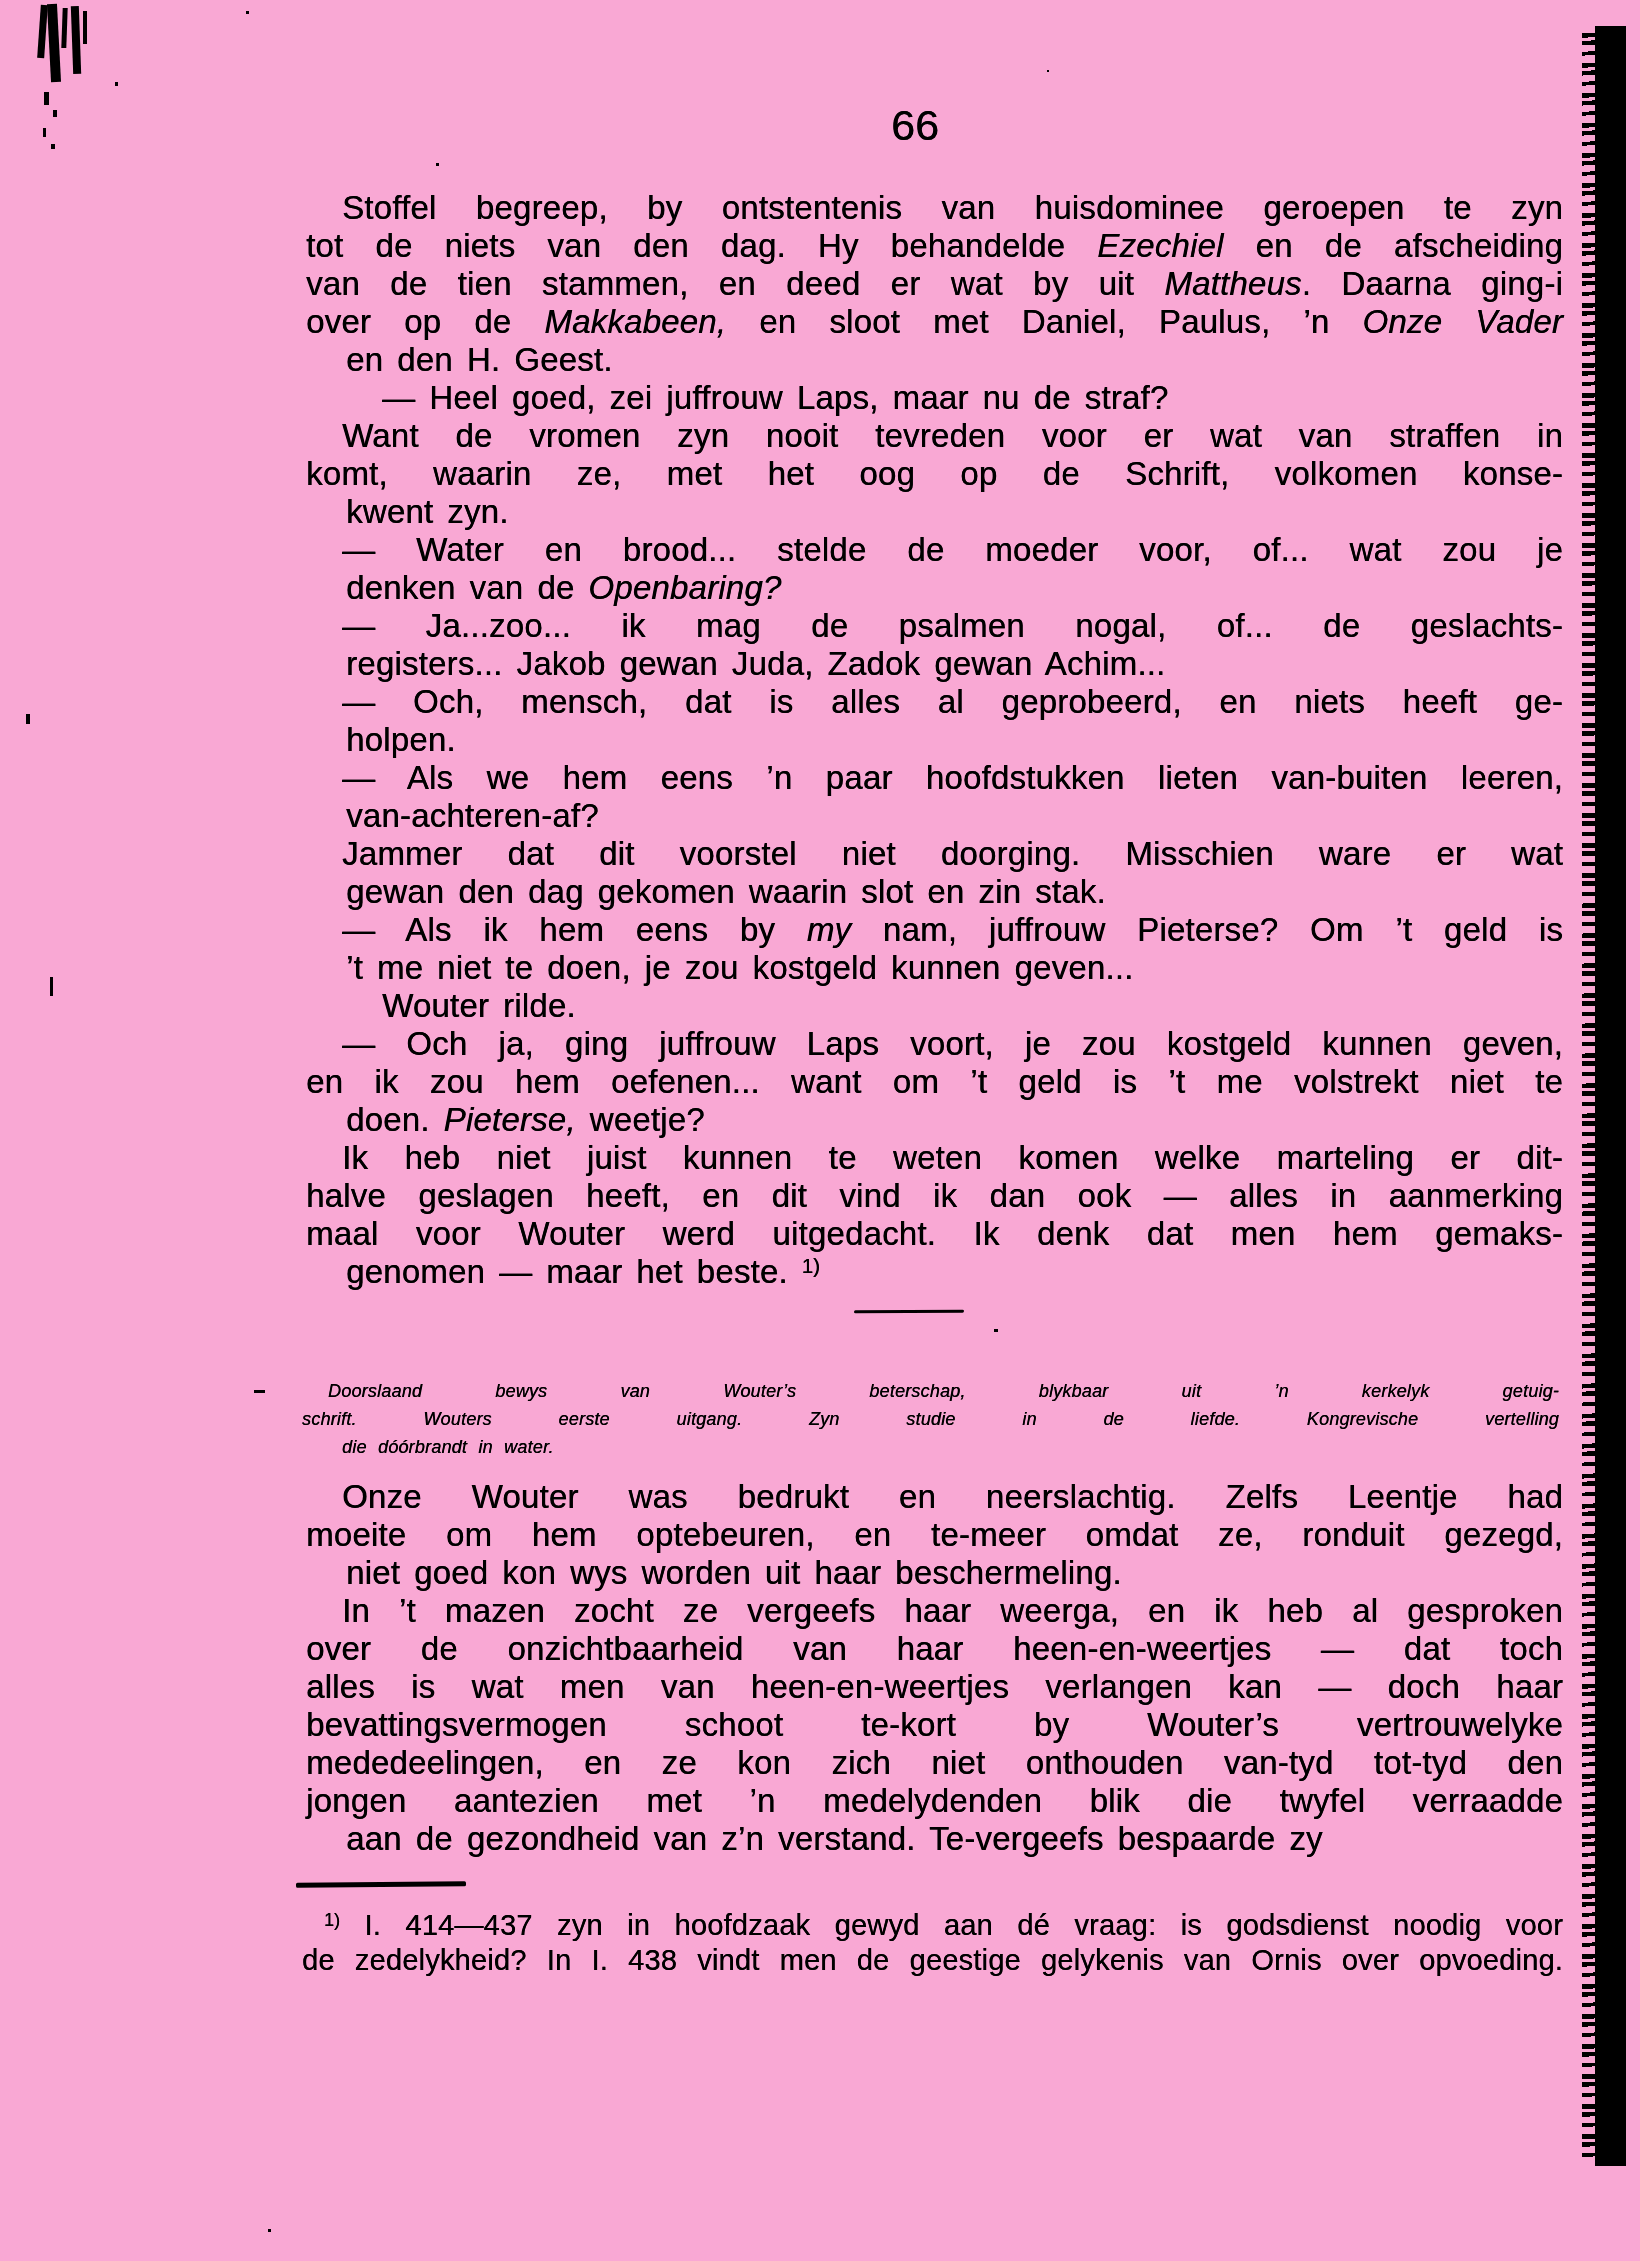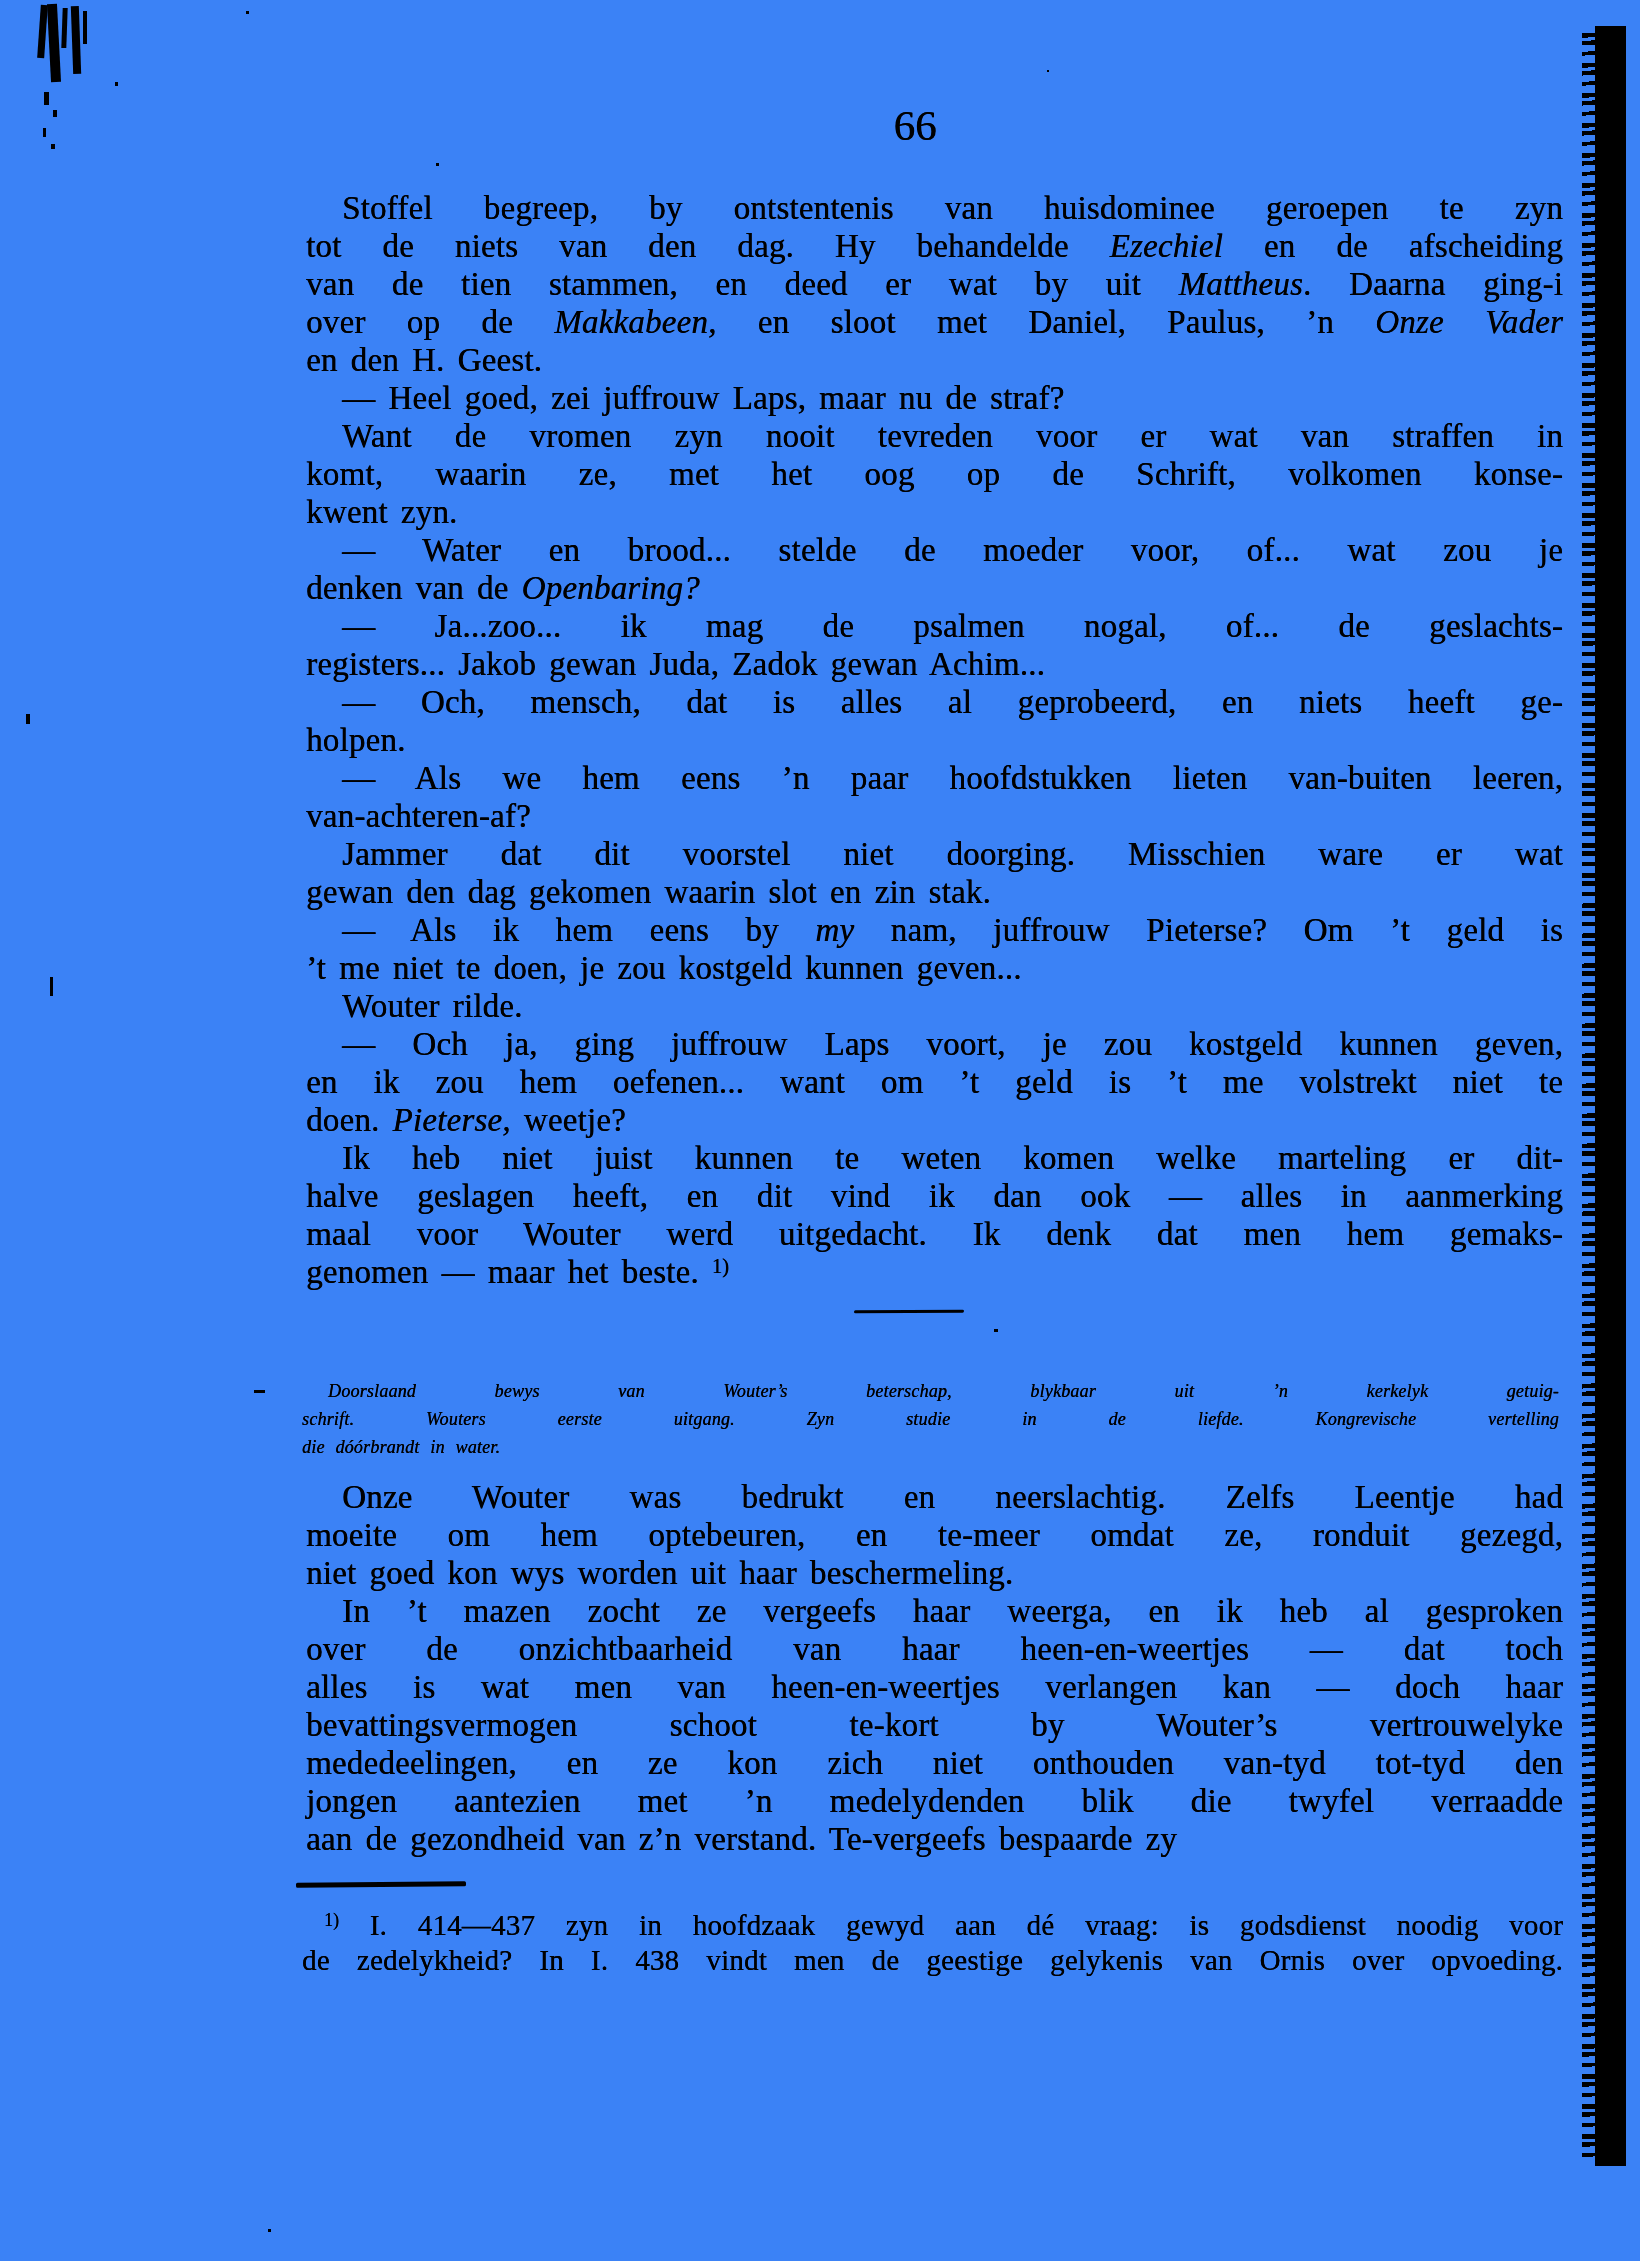--- a/index.html
+++ b/index.html
@@ -1,21 +1,21 @@
 <!DOCTYPE html>
 <html style="font-size:12.5px"><head>
 <meta charset="utf-8">
 <style>
   html,body{margin:0;padding:0;background:#e8e8e8;}
   .page{
     position:relative;
     width:1640px;height:2261px;
-    background:#3b82f6;
+    background:#f9a8d4;
     overflow:hidden;
-    font-family:Liberation Serif, serif;
+    font-family:Liberation Sans, sans-serif;
     color:#000;
   }
   
   .textcol{position:absolute;}
   .body-text{
     font-size:33px;
     line-height:38px;
     word-spacing:0.14em;
     letter-spacing:0.2px;
     text-shadow:0.4px 0 0 #000;
@@ -31,21 +31,21 @@
     text-shadow:0.3px 0 0 #000;
   }
   #footnote{
     left:302px;top:1910px;width:1261px;
     font-size:29px;line-height:31px;
     word-spacing:0.12em;
     letter-spacing:0.2px;
     text-shadow:0.3px 0 0 #000;
   }
   .line{text-align:justify;text-align-last:justify;white-space:normal;}
-  .line.last{text-align:right;text-align-last:left;}
+  .line.last{text-align:right;text-align-last:left;margin-left:40px;}
   .line.indent{text-indent:36px;}
   #heading .line.indent{text-indent:26px;}
   #footnote .line.indent{text-indent:22px;}
   em{font-style:italic;}
   sup{font-size:0.62em;vertical-align:baseline;position:relative;top:-0.5em;letter-spacing:0;}
   
   .pagenum{
     position:absolute;left:856px;top:104px;width:118px;
     text-align:center;font-size:43px;line-height:43px;
     text-shadow:0.4px 0 0 #000;

